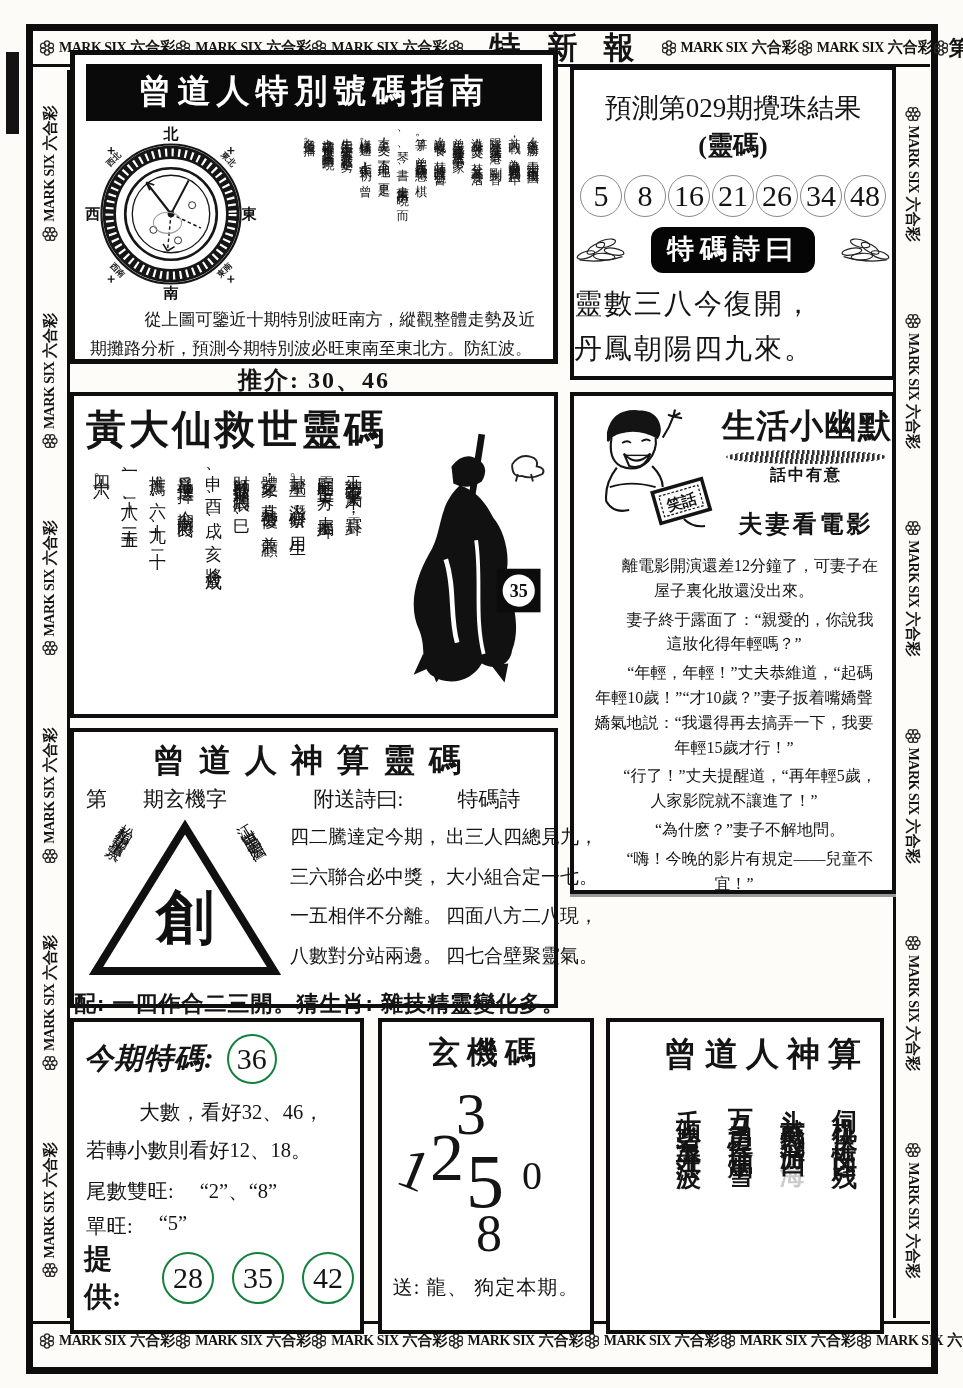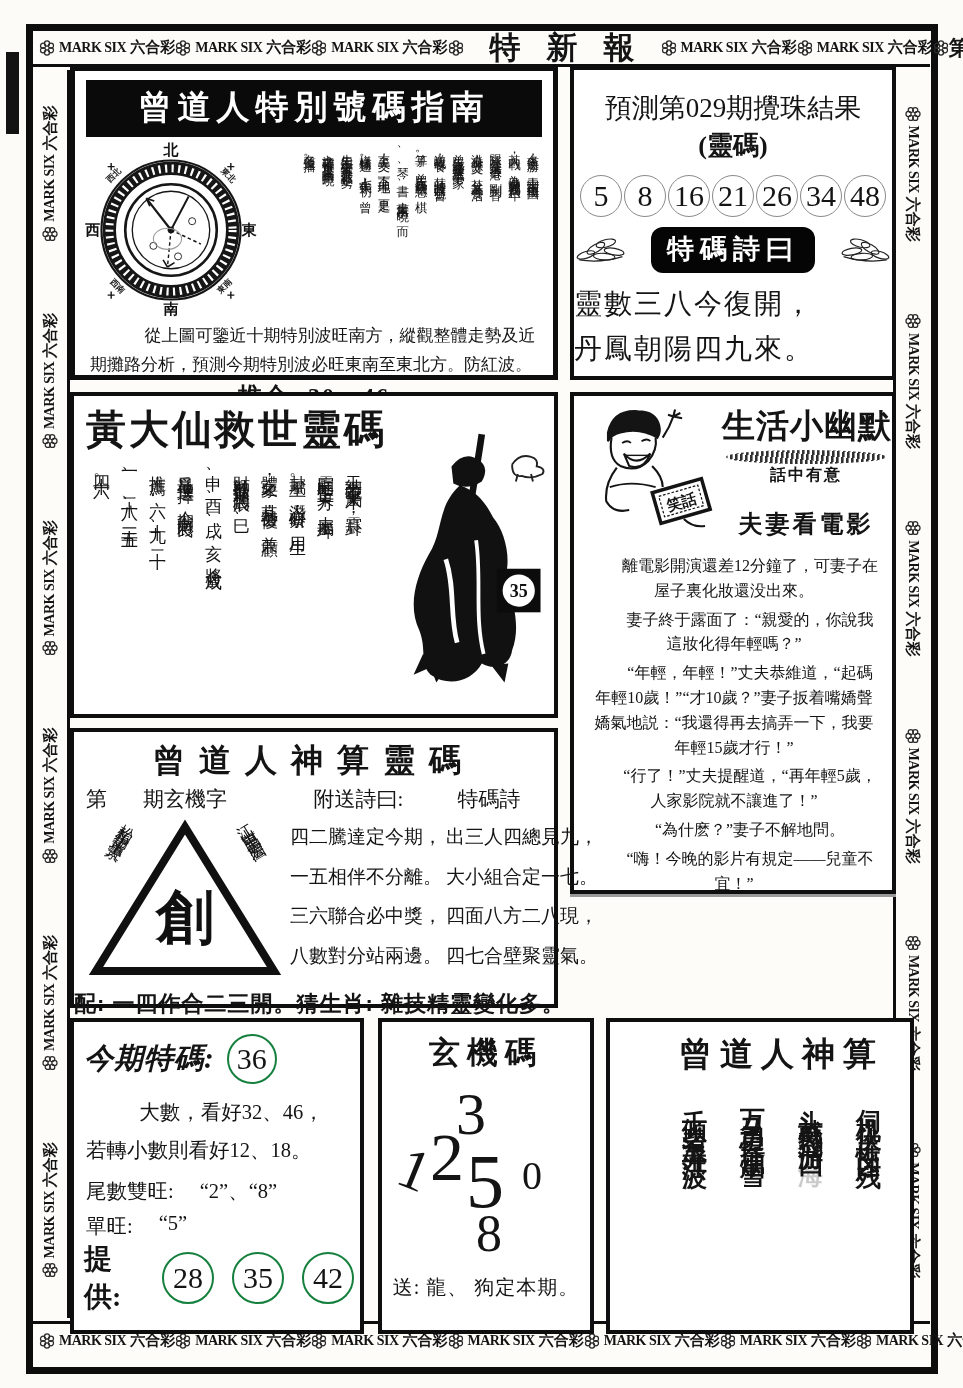--- a/index.html
+++ b/index.html
@@ -20,28 +20,28 @@
   .edition{font-size:21px;font-weight:900;white-space:nowrap;}
   .side{position:absolute;top:70px;bottom:70px;width:34px;overflow:hidden;background:#fdfcf9;}
   .side.left{left:33px;border-right:3px solid #0d0d0d;}
   .side.right{right:33px;border-left:3px solid #0d0d0d;}
   .rail{position:absolute;width:1244px;height:34px;display:flex;align-items:center;
         justify-content:space-around;transform-origin:0 0;}
   .side.left .rail{transform:rotate(-90deg) translateX(-1244px);}
   .side.right .rail{transform:rotate(90deg) translateY(-34px);}
   
   .box{position:absolute;border:4px solid #0e0e0e;background:#fff;box-sizing:border-box;}
-  #box-guide{left:70px;top:66px;width:488px;height:314px;border-width:5px;}
+  #box-guide{left:70px;top:50px;width:488px;height:314px;border-width:5px;}
   #box-predict{left:570px;top:66px;width:326px;height:314px;}
   #box-wts{left:70px;top:392px;width:488px;height:326px;}
   #box-humor{left:570px;top:392px;width:326px;height:502px;border-bottom:4px solid #0e0e0e;box-shadow:0 3px 0 #999;}
   #box-lingma{left:70px;top:728px;width:488px;height:280px;}
   #box-tema{left:70px;top:1018px;width:294px;height:316px;}
   #box-xuanji{left:378px;top:1018px;width:216px;height:316px;}
-  #box-shensuan{left:606px;top:1018px;width:308px;height:316px;padding-left:43px;}
+  #box-shensuan{left:606px;top:1018px;width:278px;height:316px;padding-left:43px;}
   
   .guide-title{margin:9px 11px 5px;background:#0a0a0a;color:#fff;font-weight:900;font-size:33px;
                text-align:center;letter-spacing:6px;padding:5px 0 7px;}
   .guide-mid{display:flex;padding:0 8px;height:176px;}
   .compass{flex:0 0 176px;}
   .bio{flex:1;writing-mode:vertical-rl;font-size:12.5px;line-height:1.25;margin:2px 2px 0 0;}
   .bio>div{margin:0 3px;letter-spacing:2px;}
   .guide-ana{font-size:17px;line-height:1.68;margin:4px 15px 0;text-indent:3.2em;}
   .guide-rec{text-align:center;font-size:24px;font-weight:600;letter-spacing:2px;margin-top:1px;}
   
@@ -506,22 +506,22 @@
         <svg viewBox="0 0 206 172" width="206" height="172">
           <polygon points="103,14 14,158 192,158" fill="none" stroke="#101010" stroke-width="8"></polygon>
           <text x="103" y="124" font-size="58" font-weight="900" text-anchor="middle" fill="#101010">創</text>
         </svg>
         <div class="slope slope-l">松柏千年增美景</div>
         <div class="slope slope-r">江山萬里起宏圖</div>
       </div>
       <div class="lm-poem p1">
 
       <div>四二騰達定今期，</div>
+          <div>三六聯合必中獎，</div>
           <div>一五相伴不分離。</div>
-          <div>三六聯合必中獎，</div>
           <div>八數對分站兩邊。</div>
         </div>
       <div class="lm-poem p2">
 
       <div>出三人四總見九，</div>
           <div>大小組合定一七。</div>
           <div>四面八方二八現，</div>
           <div>四七合壁聚靈氣。</div>
         </div>
     </div>

